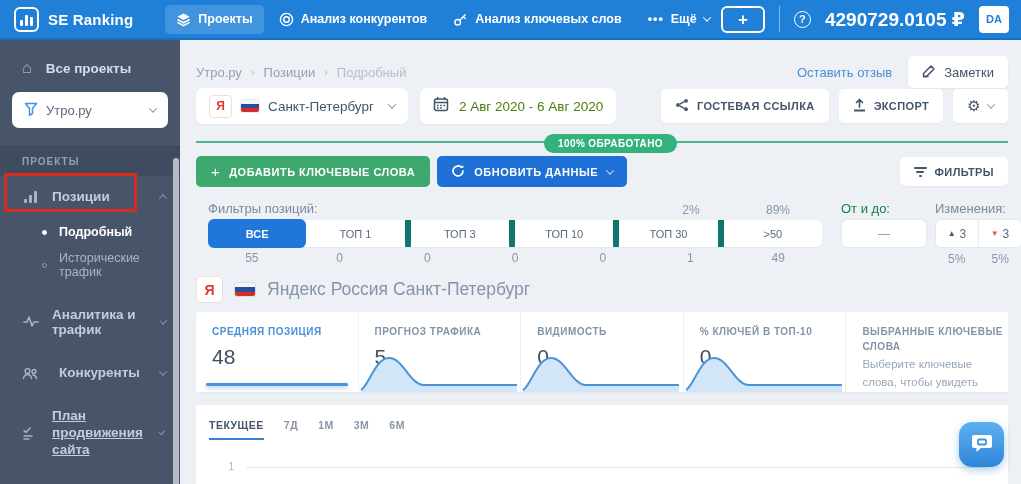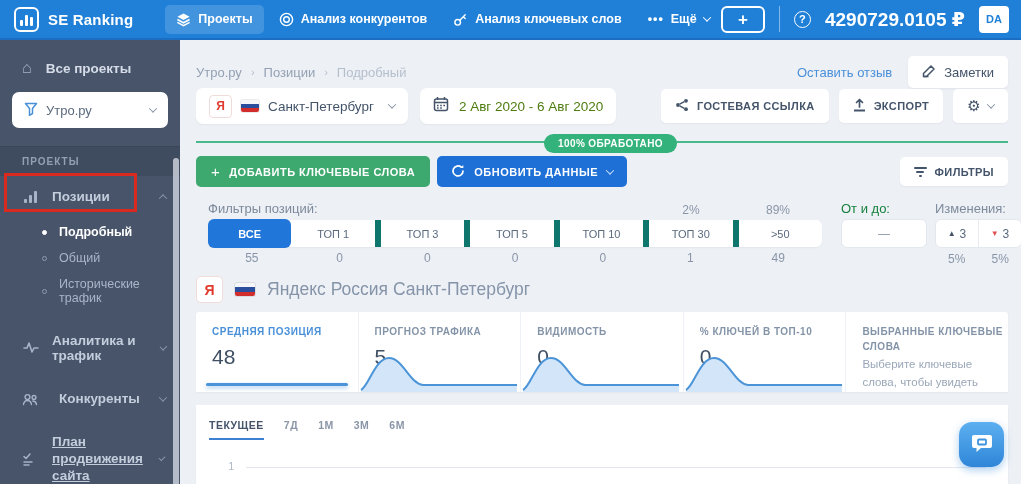--- a/index.html
+++ b/index.html
@@ -217,24 +217,20 @@
     <span>Позиции</span>
     <span class="chev up sb-chev"></span>
   </div>
   <ul class="sb-sub">
     <li class="active">
         <span class="dot"></span>
         <span>Подробный</span>
       </li>
     <li>
         <span class="dot"></span>
-        <span>Общий</span>
-      </li>
-    <li>
-        <span class="dot"></span>
         <span>Исторические трафик</span>
       </li>
   </ul>
 
   <div class="sb-item" style="margin-top:6px;">
     <span class="sb-icon">
         <svg width="16" height="14" viewBox="0 0 16 14">
           <path d="M1 7h3l2-5 3 9 2-4h4" fill="none" stroke="#a7b3c6" stroke-width="1.6" stroke-linejoin="round" stroke-linecap="round"></path>
         </svg>
       </span>
@@ -362,21 +358,20 @@
     <div class="pf-label">Фильтры позиций:</div>
     <div class="pct p5">2%</div>
     <div class="pct p6">89%</div>
     <div class="range-label">От и до:</div>
     <div class="changes-label">Изменения:</div>
 
     <div class="seg-tabs">
       <div class="seg active">ВСЕ</div>
       <div class="seg">ТОП 1</div>
       <div class="seg">ТОП 3</div>
-      <div class="seg">ТОП 5</div>
       <div class="seg">ТОП 10</div>
       <div class="seg">ТОП 30</div>
       <div class="seg">&gt;50</div>
     </div>
     <div class="counts">
       <span>55</span>
       <span>0</span>
       <span>0</span>
       <span>0</span>
       <span>0</span>

